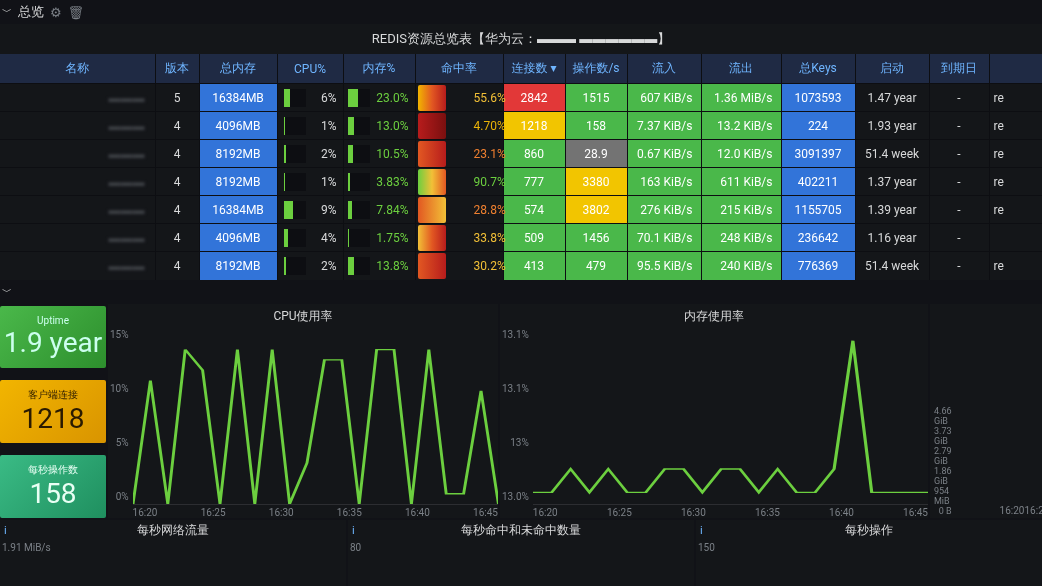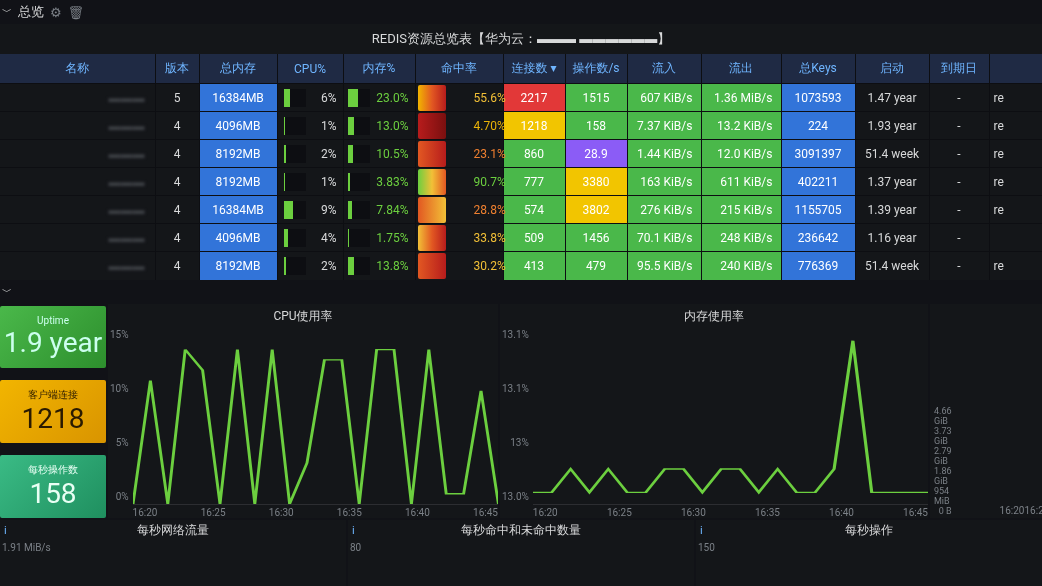--- a/index.html
+++ b/index.html
@@ -127,21 +127,21 @@
               <div class="barval" style="color:#6ccf3f">23.0%</div>
             </div>
           </td>
     <td>
             <div class="grad">
               <div class="gradbox" style="background:linear-gradient(90deg,#f2b500,#e25822,#b71c1c)"></div>
               <div class="gradval" style="color:#f2c037">55.6%</div>
             </div>
           </td>
     <td>
-            <div class="cellc" style="background:#e23838">2217</div>
+            <div class="cellc" style="background:#e23838">2842</div>
           </td>
     <td>
             <div class="cellc" style="background:#4ab84a">1515</div>
           </td>
     <td>
             <div class="cell" style="background:#4ab84a">607 KiB/s</div>
           </td>
     <td>
             <div class="cell" style="background:#4ab84a">1.36 MiB/s</div>
           </td>
@@ -224,24 +224,24 @@
     <td>
             <div class="grad">
               <div class="gradbox" style="background:linear-gradient(90deg,#e25822,#b71c1c)"></div>
               <div class="gradval" style="color:#f08030">23.1%</div>
             </div>
           </td>
     <td>
             <div class="cellc" style="background:#4ab84a">860</div>
           </td>
     <td>
-            <div class="cellc" style="background:#8b5cf6">28.9</div>
-          </td>
-    <td>
-            <div class="cell" style="background:#4ab84a">1.44 KiB/s</div>
+            <div class="cellc" style="background:#737373">28.9</div>
+          </td>
+    <td>
+            <div class="cell" style="background:#4ab84a">0.67 KiB/s</div>
           </td>
     <td>
             <div class="cell" style="background:#4ab84a">12.0 KiB/s</div>
           </td>
     <td>
             <div class="cellc" style="background:#3274d9">3091397</div>
           </td>
     <td>51.4 week</td>
     <td>-</td>
     <td style="text-align:left;padding-left:4px">re</td>

